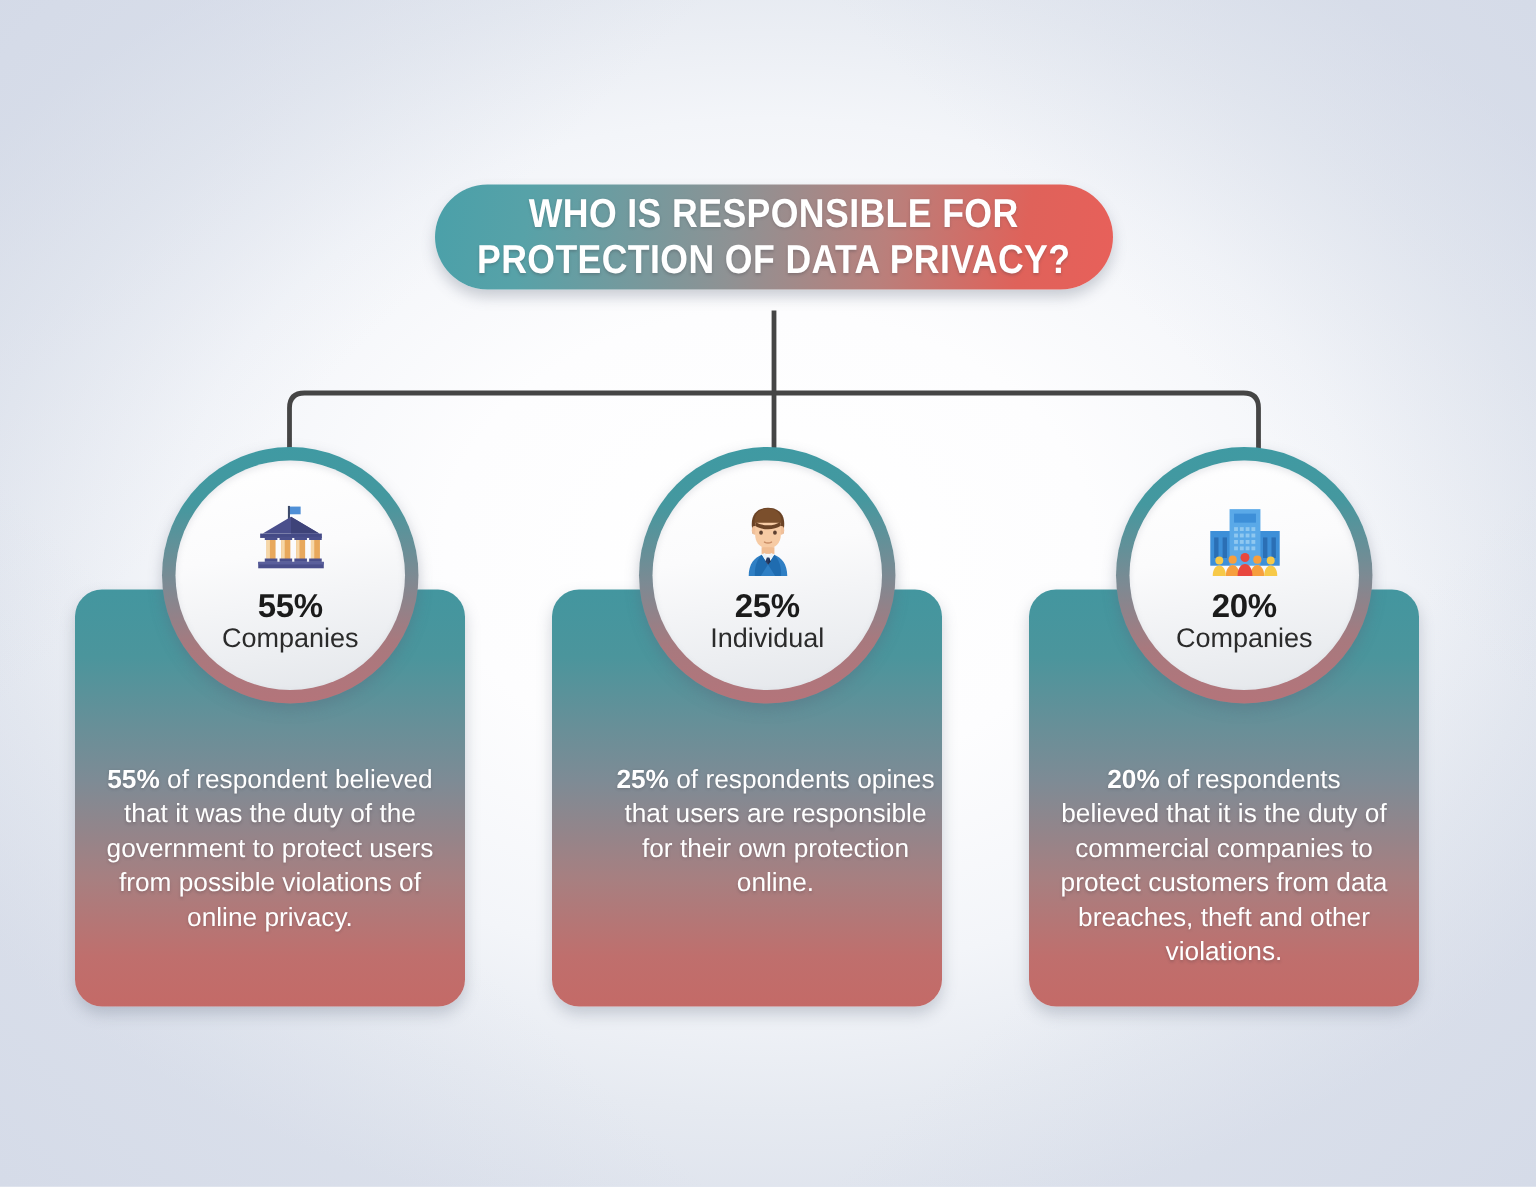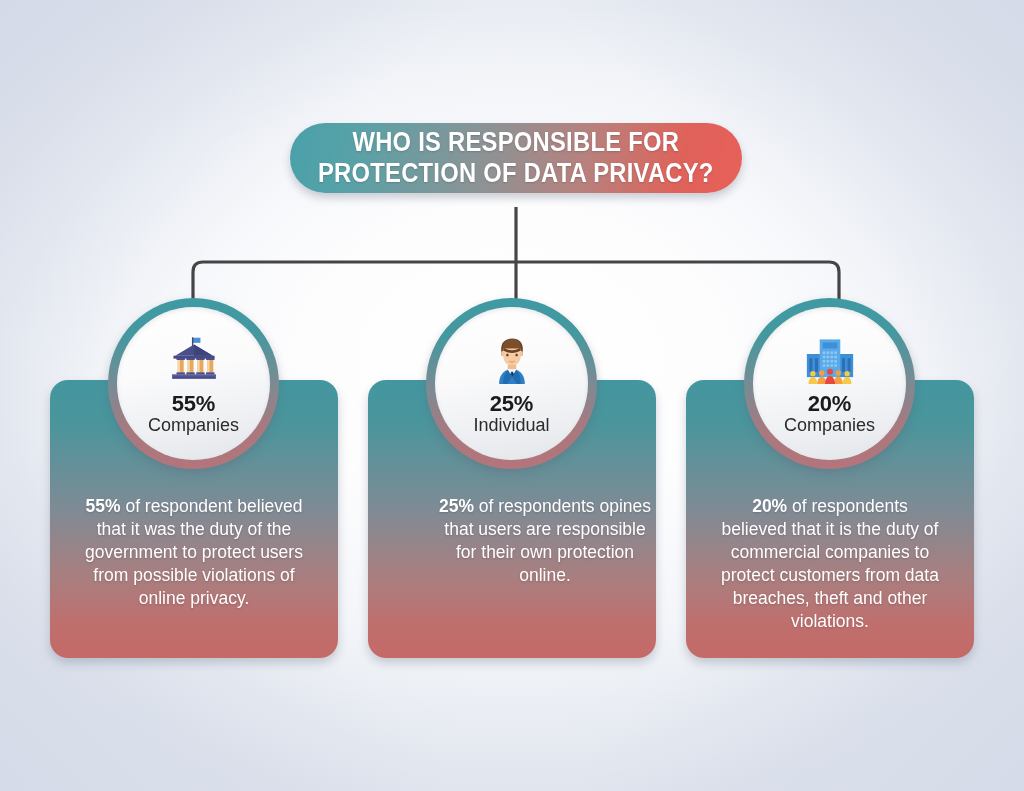--- a/index.html
+++ b/index.html
@@ -51,22 +51,22 @@
     text-shadow:0 1px 2px rgba(60,60,70,.28);
     white-space:pre-line;
   }
 
   
   #connectors { position:absolute; left:0; top:0; width:1024px; height:791px; z-index:2; }
 
   
   .card {
     position:absolute;
-    top:380px; height:278px;
-    width:288px;
+    top:393px; height:278px;
+    width:260px;
     border-radius:18px;
     background:linear-gradient(180deg, #43969f 0%, #4b959c 16%, #7e8b95 46%, #a87f80 70%, #bf6f6d 88%, #c46a67 100%);
     box-shadow:0 5px 10px rgba(95,105,125,.30);
     z-index:3;
     display:flex; align-items:flex-start; justify-content:center;
   }
   #card-1 { left:50px; }
   #card-2 { left:368px;justify-content:flex-end; }
   #card-3 { left:686px; }
 

